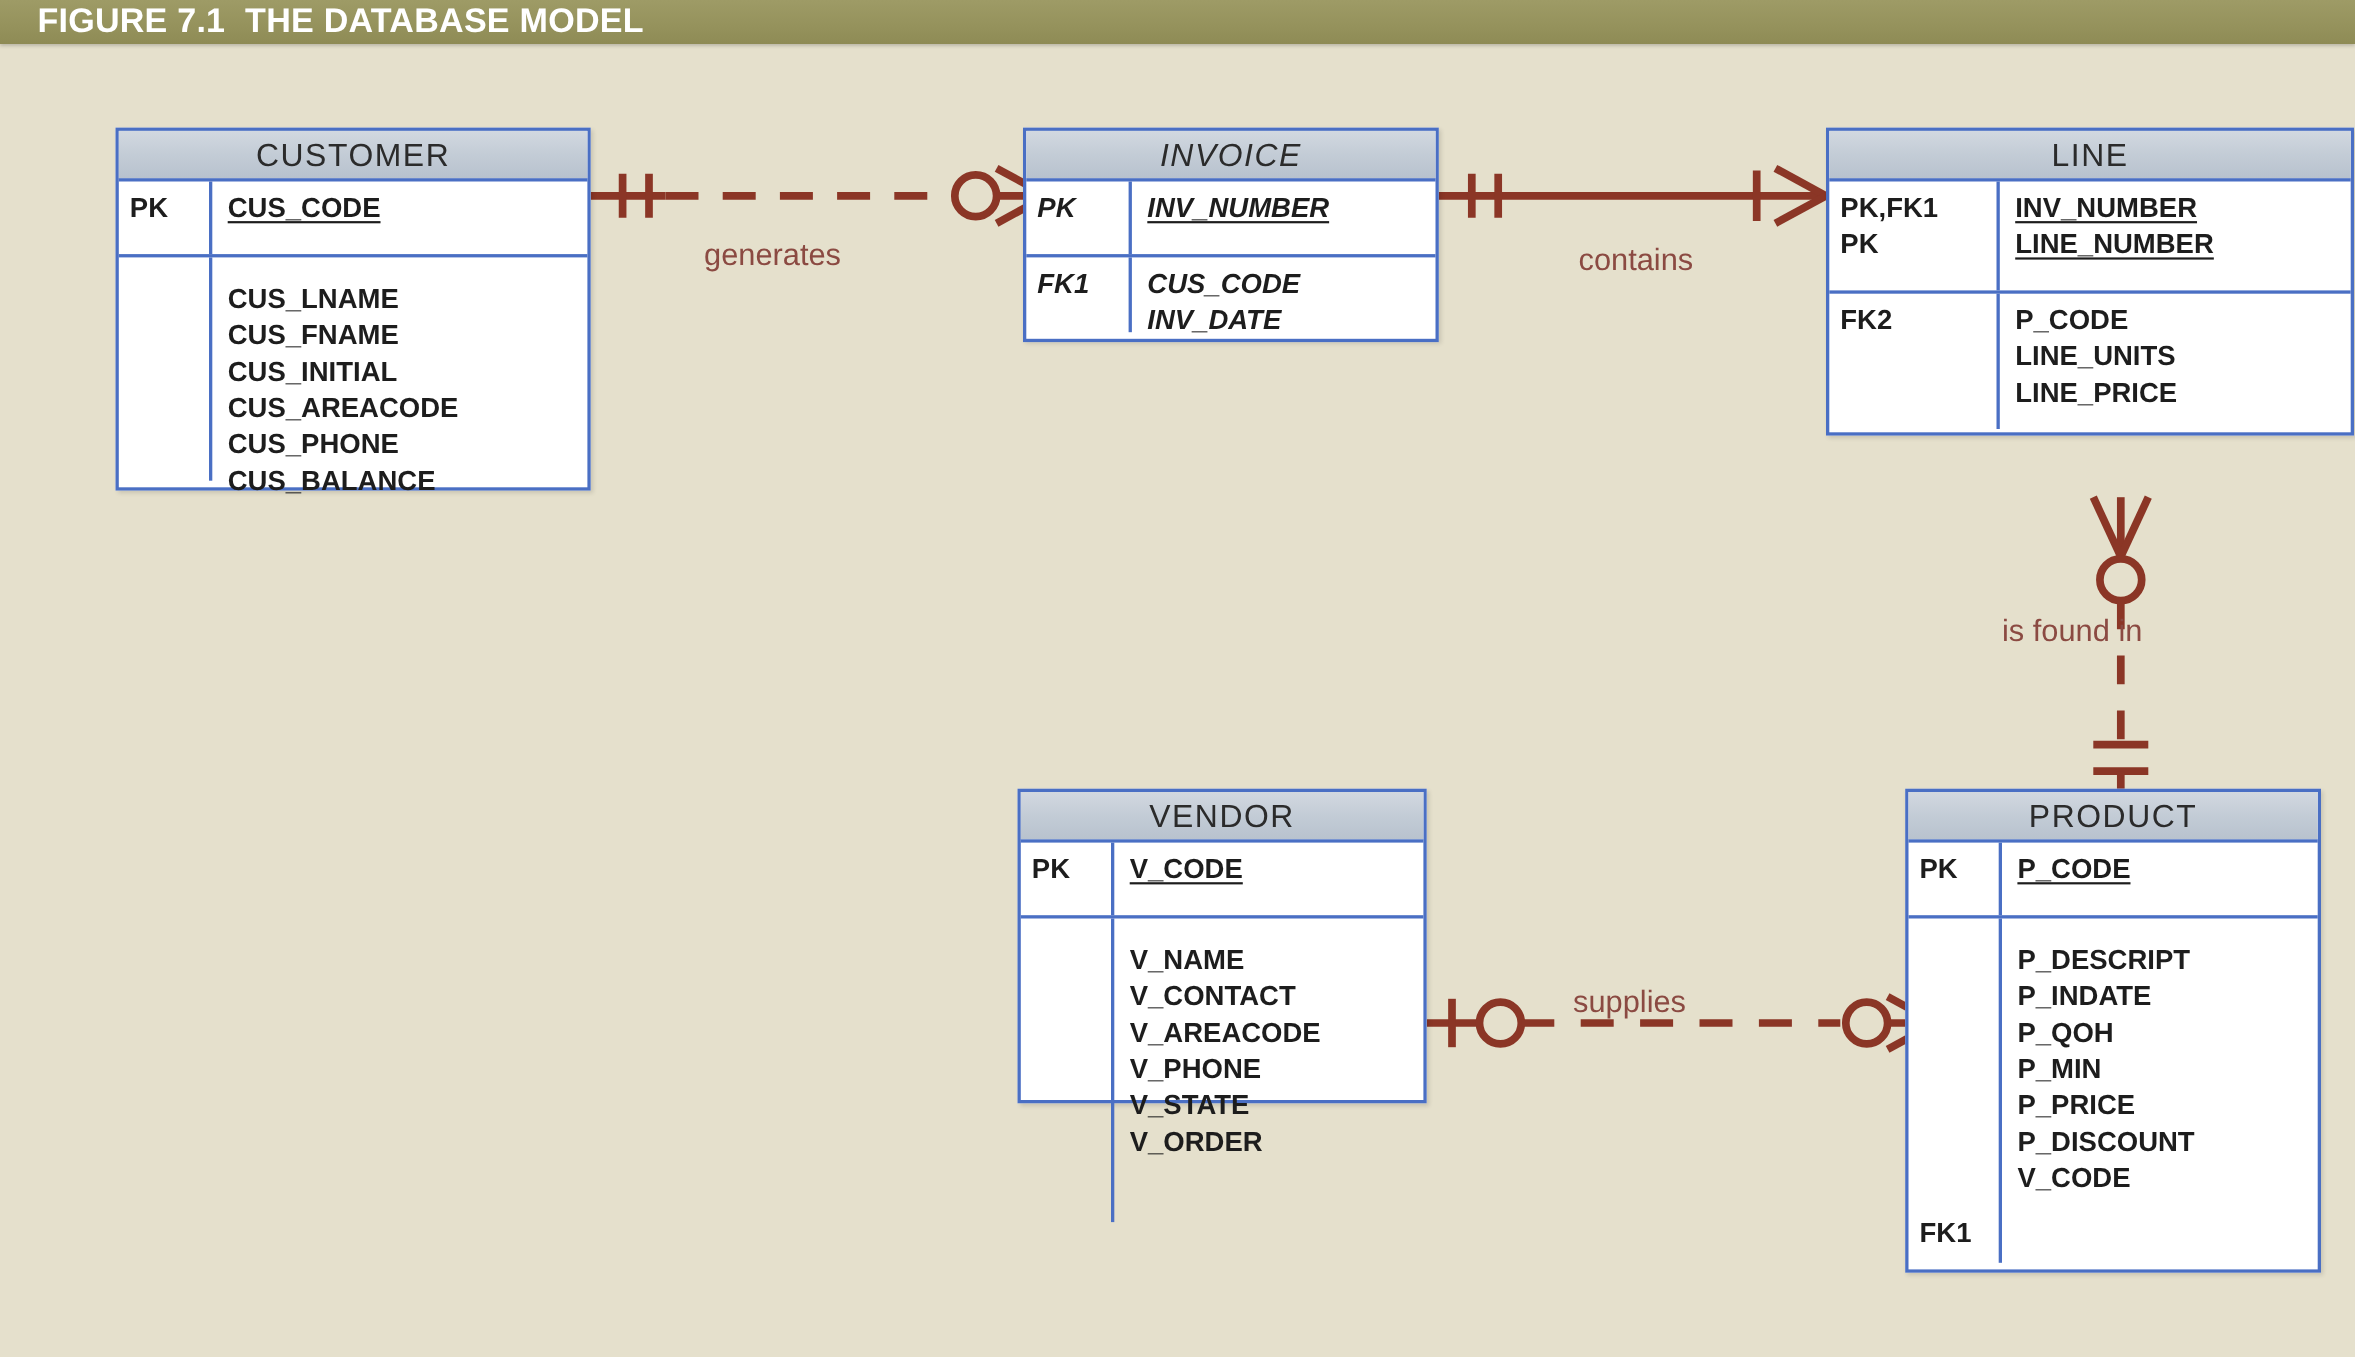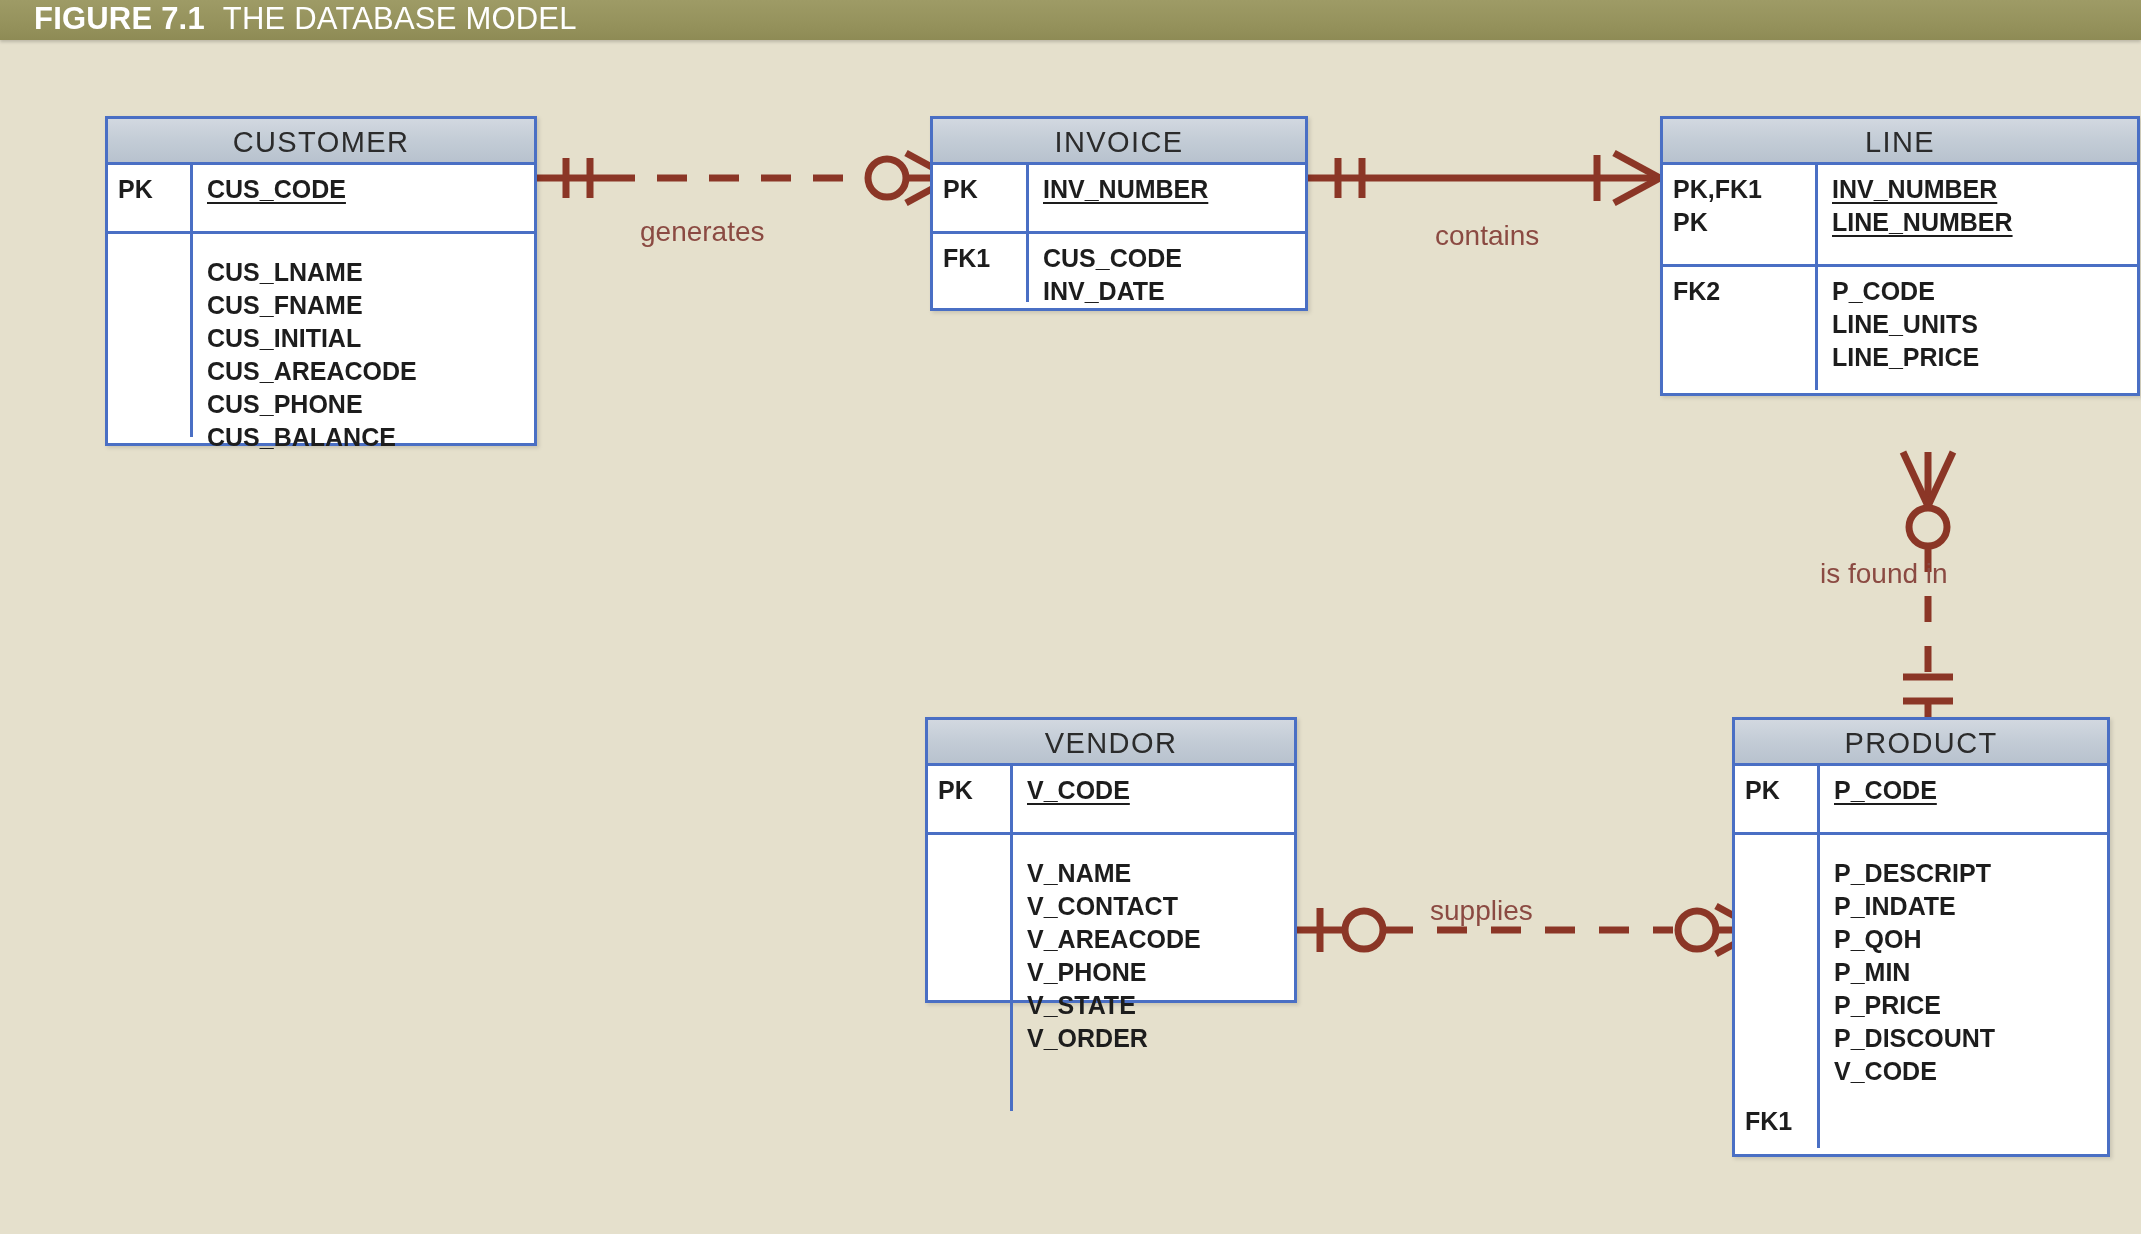--- a/index.html
+++ b/index.html
@@ -17,21 +17,21 @@
     box-shadow:0 2px 3px rgba(0,0,0,.18);
   }
   #figure-header .hdr-text{
     position:absolute;left:34px;top:1px;
     color:#ffffff;
     font-size:31px;letter-spacing:.2px;
     font-family:"Liberation Sans", sans-serif;
     white-space:nowrap;
   }
   #figure-header .hdr-num{font-weight:600;}
-  #figure-header .hdr-title{font-weight:400;margin-left:18px;}
+  #figure-header .hdr-title{font-weight:700;margin-left:18px;}
 
   
   #canvas{position:absolute;left:0;top:40px;width:2141px;height:1194px;}
 
   
   .entity{
     position:absolute;
     border:3px solid #4a6fc4;
     background:#ffffff;
     box-sizing:border-box;
@@ -178,21 +178,21 @@
         <div class="attr-line">CUS_LNAME</div>
         <div class="attr-line">CUS_FNAME</div>
         <div class="attr-line">CUS_INITIAL</div>
         <div class="attr-line">CUS_AREACODE</div>
         <div class="attr-line">CUS_PHONE</div>
         <div class="attr-line">CUS_BALANCE</div>
       </div>
     </div>
   </div>
 
-  <div class="entity" id="ent-invoice" style="left:930px;top:76px;width:378px;height:195px;">
+  <div class="entity" id="ent-invoice" style="left:930px;top:76px;width:378px;height:195px;font-style:italic;">
     <div class="entity-title">INVOICE</div>
     <div class="entity-section pk-section" style="height:69px;">
       <div class="key-col" style="width:96px;">
         <div class="key-line">PK</div>
       </div>
       <div class="attr-col">
         <div class="attr-line pk-attr">INV_NUMBER</div>
       </div>
     </div>
     <div class="entity-section" style="height:68px;">

